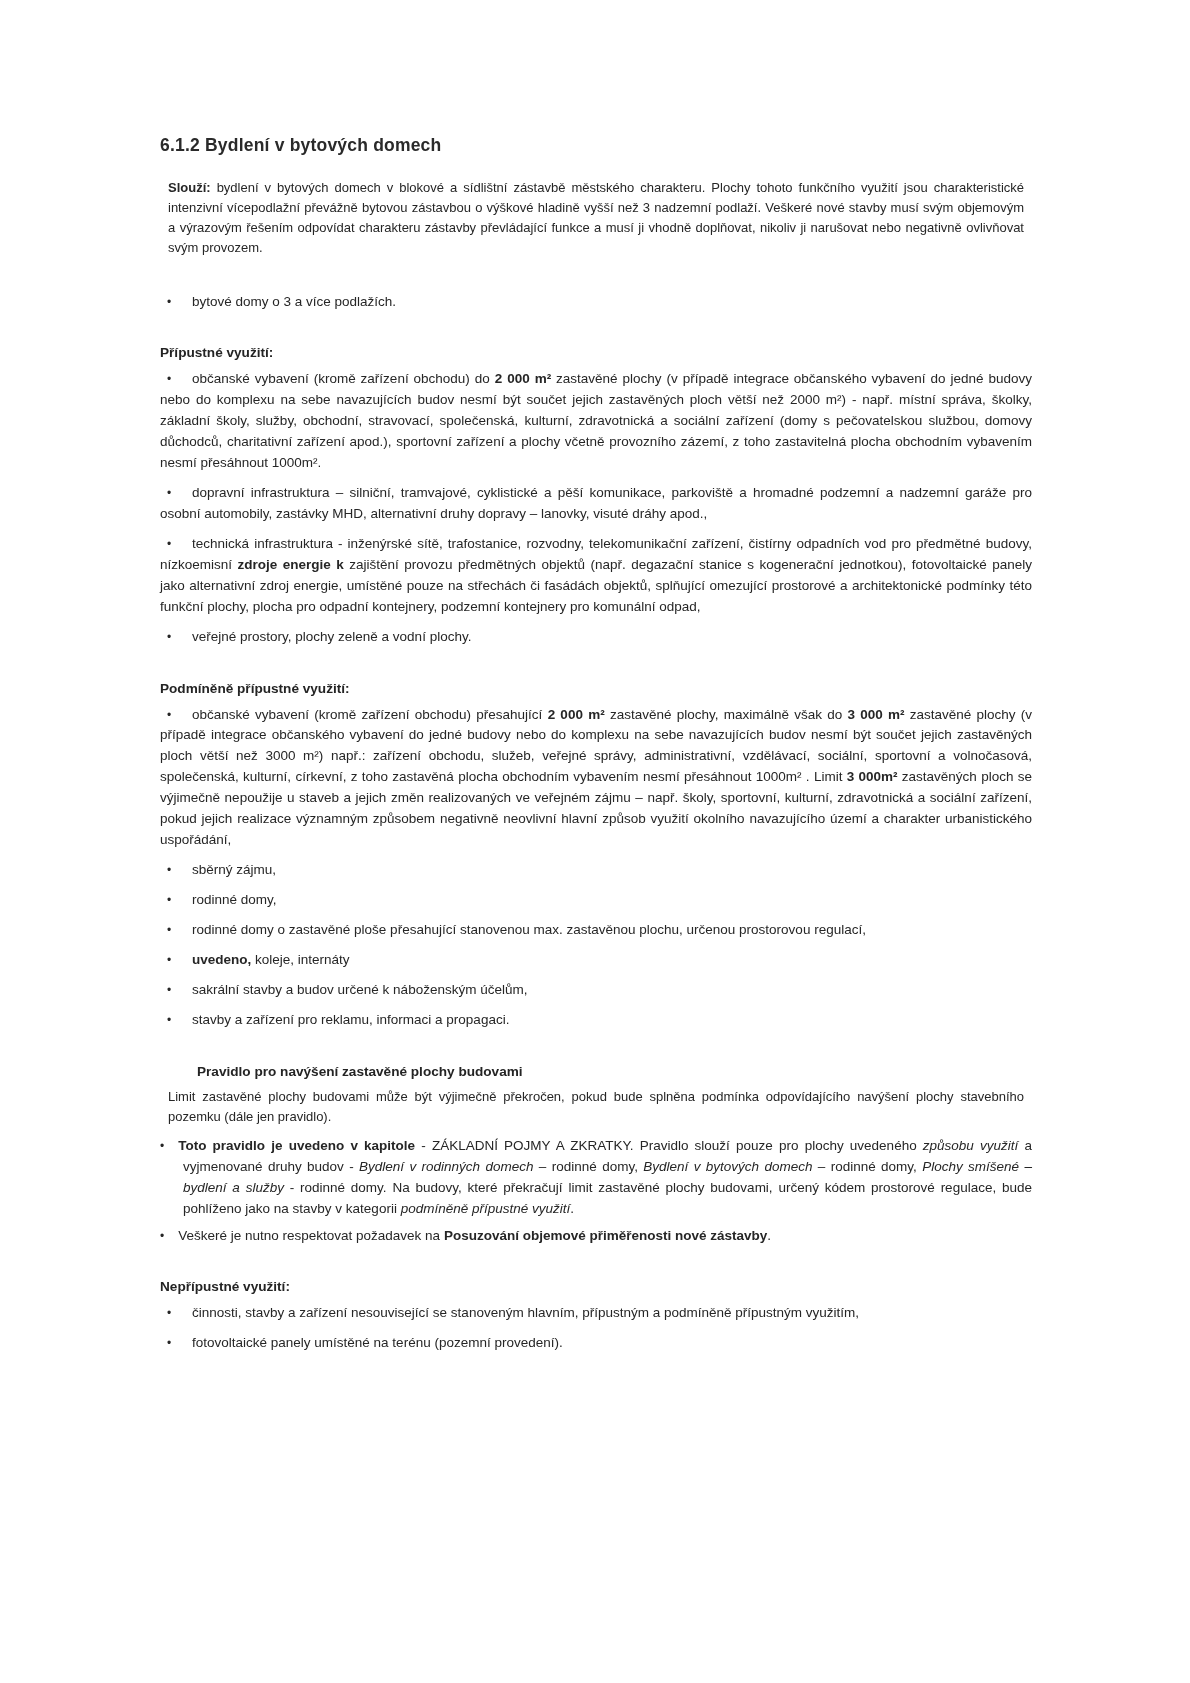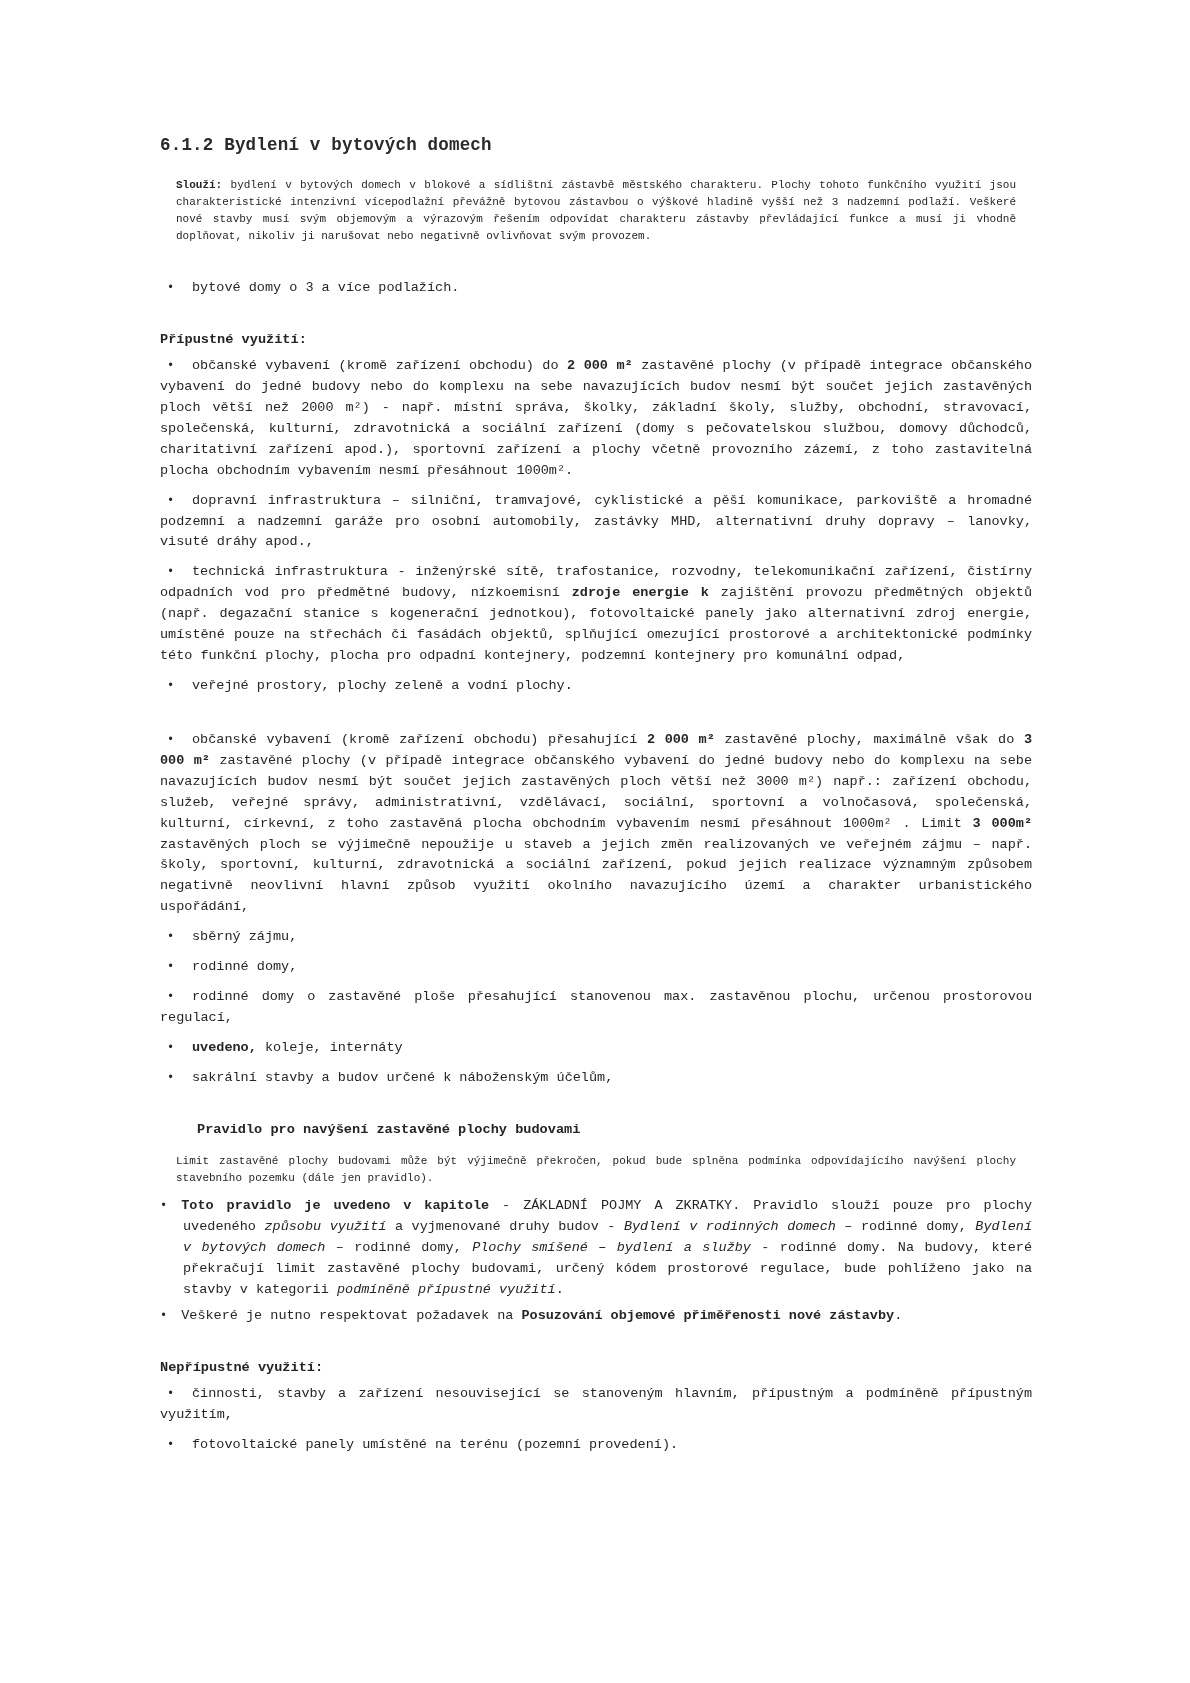--- a/index.html
+++ b/index.html
@@ -6,28 +6,27 @@
   body{
     width:1190px;height:1683px;overflow:hidden;
     font-family:"Liberation Sans","DejaVu Sans",sans-serif;
     color:#262626;
     -webkit-font-smoothing:antialiased;
   }
   .page{
     box-sizing:border-box;
     width:1190px;height:1569px;
     padding:135px 158px 0 160px;
-    font-family:Liberation Mono, monospace;
   }
   .doc-title{
     font-size:17.5px;font-weight:bold;letter-spacing:.2px;
     margin:0 0 22px 0;color:#2a2a2a;
   }
   .par{
-    font-size:11px;line-height:1.55;text-align:justify;margin:16px;
+    font-size:13px;line-height:1.55;text-align:justify;margin:8px;
   }
   .b{font-weight:bold;}
   .i{font-style:italic;}
   .section{margin-top:33px;}
   .section-heading{
     font-size:13.6px;font-weight:bold;margin:0 0 9px 0;color:#242424;
   }
   .section-heading.tight{margin-bottom:0;padding-left:37px;}
   .item{
     font-size:13.5px;line-height:1.55;text-align:justify;
@@ -56,26 +55,28 @@
         <div class="item"><span class="blt">•</span><span>bytové domy o 3 a více podlažích.</span></div>
       </div>
       <div class="section">
         <div class="section-heading">Přípustné využití:</div>
         <div class="item"><span class="blt">•</span><span>občanské vybavení (kromě zařízení obchodu) do </span><span class="b">2 000 m²</span><span> zastavěné plochy (v případě integrace občanského vybavení do jedné budovy nebo do komplexu na sebe navazujících budov nesmí být součet jejich zastavěných ploch větší než 2000 m²) - např. místní správa, školky, základní školy, služby, obchodní, stravovací, společenská, kulturní, zdravotnická a sociální zařízení (domy s pečovatelskou službou, domovy důchodců, charitativní zařízení apod.), sportovní zařízení a plochy včetně provozního zázemí, z toho zastavitelná plocha obchodním vybavením nesmí přesáhnout 1000m².</span></div>
         <div class="item"><span class="blt">•</span><span>dopravní infrastruktura – silniční, tramvajové, cyklistické a pěší komunikace, parkoviště a hromadné podzemní a nadzemní garáže pro osobní automobily, zastávky MHD, alternativní druhy dopravy – lanovky, visuté dráhy apod.,</span></div>
         <div class="item"><span class="blt">•</span><span>technická infrastruktura - inženýrské sítě, trafostanice, rozvodny, telekomunikační zařízení, čistírny odpadních vod pro předmětné budovy, nízkoemisní </span><span class="b">zdroje energie k</span><span> zajištění provozu předmětných objektů (např.  degazační stanice s kogenerační jednotkou), fotovoltaické panely jako alternativní zdroj energie, umístěné pouze na střechách či fasádách objektů, splňující omezující prostorové a architektonické podmínky této funkční plochy, plocha pro odpadní kontejnery, podzemní kontejnery pro komunální odpad,</span></div>
         <div class="item"><span class="blt">•</span><span>veřejné prostory, plochy zeleně a vodní plochy.</span></div>
       </div>
       <div class="section">
+        <div class="section-heading">Podmíněně přípustné využití:</div>
         <div class="item"><span class="blt">•</span><span>občanské vybavení (kromě zařízení obchodu) přesahující </span><span class="b">2 000 m²</span><span> zastavěné plochy, maximálně však do </span><span class="b">3 000 m²</span><span> zastavěné plochy (v případě integrace občanského vybavení do jedné budovy nebo do komplexu na sebe navazujících budov nesmí být součet jejich zastavěných ploch větší než 3000 m²) např.: zařízení obchodu, služeb, veřejné správy, administrativní, vzdělávací, sociální, sportovní a volnočasová, společenská, kulturní, církevní, z toho zastavěná plocha obchodním vybavením nesmí přesáhnout 1000m² . Limit </span><span class="b">3 000m²</span><span> zastavěných ploch se výjimečně nepoužije u staveb a jejich změn realizovaných ve veřejném zájmu – např. školy, sportovní, kulturní, zdravotnická a sociální zařízení, pokud jejich realizace významným způsobem negativně neovlivní hlavní způsob využití okolního navazujícího území a charakter urbanistického uspořádání,</span></div>
         <div class="item"><span class="blt">•</span><span>sběrný zájmu,</span></div>
         <div class="item"><span class="blt">•</span><span>rodinné domy,</span></div>
         <div class="item"><span class="blt">•</span><span>rodinné domy o zastavěné ploše přesahující stanovenou max. zastavěnou plochu, určenou prostorovou regulací,</span></div>
         <div class="item"><span class="blt">•</span><span class="b">uvedeno,</span><span> koleje, internáty</span></div>
         <div class="item"><span class="blt">•</span><span>sakrální stavby a budov určené k náboženským účelům,</span></div>
+        <div class="item"><span class="blt">•</span><span>stavby a zařízení pro reklamu, informaci a propagaci.</span></div>
       </div>
       <div class="section">
         <div class="section-heading tight">Pravidlo pro navýšení zastavěné plochy budovami</div>
         <p class="par rule-par"><span>Limit zastavěné plochy budovami může být výjimečně překročen, pokud bude splněna podmínka odpovídajícího navýšení plochy stavebního pozemku (dále jen pravidlo).</span></p>
         <div class="item hang"><span class="blt">•</span><span class="b">Toto pravidlo je uvedeno v kapitole</span><span> - ZÁKLADNÍ POJMY A ZKRATKY. Pravidlo slouží pouze pro plochy uvedeného </span><span class="i">způsobu využití</span><span> a vyjmenované druhy budov - </span><span class="i">Bydlení v rodinných domech</span><span> – rodinné domy, </span><span class="i">Bydlení v bytových domech</span><span> – rodinné domy, </span><span class="i">Plochy smíšené – bydlení a služby</span><span> - rodinné domy. Na budovy, které překračují limit zastavěné plochy budovami, určený kódem prostorové regulace, bude pohlíženo jako na stavby v kategorii </span><span class="i">podmíněně přípustné využití</span><span>.</span></div>
         <div class="item hang"><span class="blt">•</span><span>Veškeré je nutno respektovat požadavek na </span><span class="b">Posuzování objemové přiměřenosti nové zástavby</span><span>.</span></div>
       </div>
       <div class="section">
         <div class="section-heading">Nepřípustné využití:</div>
         <div class="item"><span class="blt">•</span><span>činnosti, stavby a zařízení nesouvisející se stanoveným hlavním, přípustným a podmíněně přípustným využitím,</span></div>

